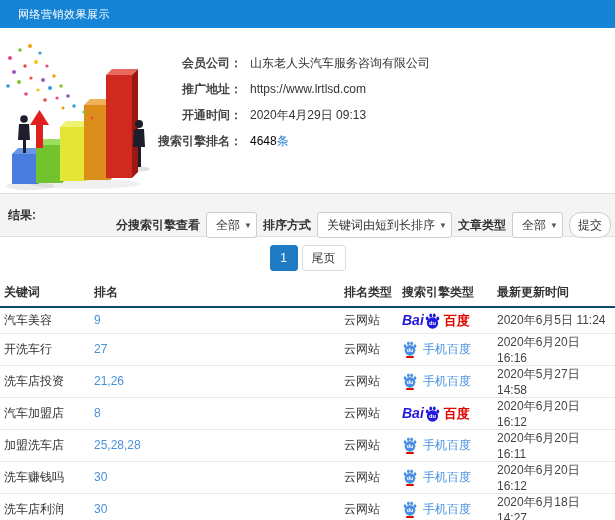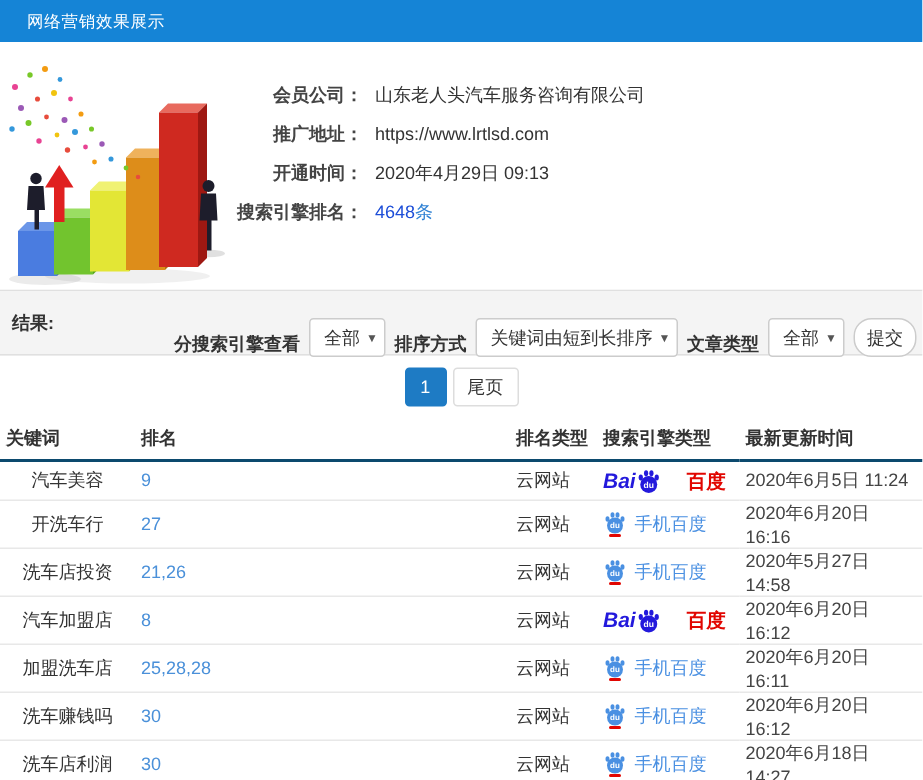--- a/index.html
+++ b/index.html
@@ -11,57 +11,57 @@
   .app-header .title { color:#fff; font-size:11px; letter-spacing:.5px; }
 
   
   .info-section { position:relative; height:165px; background:#fff; }
   .illustration { position:absolute; left:0; top:0; width:170px; height:165px; }
   .info-list { position:absolute; left:130px; top:22px; width:470px; }
   .info-row { display:flex; align-items:center; height:26px; }
   .info-row .lbl { width:112px; text-align:right; font-weight:bold; color:#444; }
   .info-row .val { margin-left:8px; color:#333; }
   a.link { color:#2e80d4; text-decoration:none; }
-  .hl-num { color:#1d4ed8; }
+  .hl-num { color:#000000; }
   .hl-suffix { color:#2e80d4; }
 
   
   .filter-bar { height:44px; background:#f4f4f4; border-top:1px solid #e0e0e0; border-bottom:1px solid #e0e0e0;
                 display:flex; align-items:center; padding:0 4px 0 8px; }
   .filter-bar .result-label { font-weight:bold; color:#333; }
-  .filter-controls { margin-left:auto; display:flex; align-items:flex-end; gap:6px;margin-top:20px; }
+  .filter-controls { margin-left:auto; display:flex; align-items:center; gap:6px;margin-top:20px; }
   .filter-controls .flabel { font-weight:bold; color:#333; white-space:nowrap; }
   .selbox { position:relative; background:#fff; border:1px solid #ccc; border-radius:3px; height:26px;
             display:flex; align-items:center; padding:0 16px 0 9px; cursor:pointer; white-space:nowrap; }
   .selbox .caret { position:absolute; right:4px; top:8px; font-size:8px; color:#555; }
   .btn-submit { background:#fff; border:1px solid #ccc; border-radius:12px; height:26px; padding:0 8px;
                 font-size:12px; color:#333; cursor:pointer; }
 
   
   .pagination { height:42px; display:flex; align-items:center; justify-content:center; gap:4px; }
   .page-item { min-width:28px; height:26px; padding:0 9px; display:flex; align-items:center; justify-content:center;
                border:1px solid #ddd; border-radius:3px; background:#fff; color:#333; cursor:pointer; }
   .page-item.active { background:#1e7bc4; border-color:#1e7bc4; color:#fff; }
 
   
   table.results { width:100%; border-collapse:collapse; }
   table.results th { text-align:left; font-weight:bold; color:#333; height:28px;
                      border-bottom:2px solid #0c4a6e; padding:0 4px; }
   table.results td { height:26px; border-bottom:1px solid #e8e8e8; padding:0 4px; vertical-align:middle; }
-  th.c-keyword, td.c-keyword { width:90px; padding-left:8px;text-align:center; }
+  th.c-keyword, td.c-keyword { width:90px; padding-left:8px; }
   th.c-rank,    td.c-rank    { width:250px; }
   th.c-ranktype,td.c-ranktype{ width:58px;margin-top:12px; }
   th.c-engine,  td.c-engine  { width:95px; }
   .rank-val { color:#4a90d9; cursor:pointer; }
   .time-val { color:#444; }
 
   
   .baidu-logo { display:inline-flex; align-items:center; font-weight:bold; line-height:1; }
   .baidu-logo .bd-bai { color:#2319dc; font-size:14px; font-style:italic; }
-  .baidu-logo .bd-cn  { color:#e10601; font-size:13px; margin-left:17px;text-align:right; }
+  .baidu-logo .bd-cn  { color:#e10601; font-size:13px; margin-left:3px;text-align:right; }
   .paw { width:17px; height:17px; display:inline-block; vertical-align:middle; }
   .mobile-baidu { display:inline-flex; align-items:center; gap:5px; }
   .mobile-baidu .mb-label { color:#4a90e2; }
   .mb-icon-wrap { position:relative; width:16px; height:18px; display:inline-block; }
   .mb-icon-wrap .mb-red { position:absolute; left:4px; bottom:0; width:8px; height:2px; background:#e10601; border-radius:1px; }
 </style>
 </head>
 <body>
 
 <header class="app-header">

